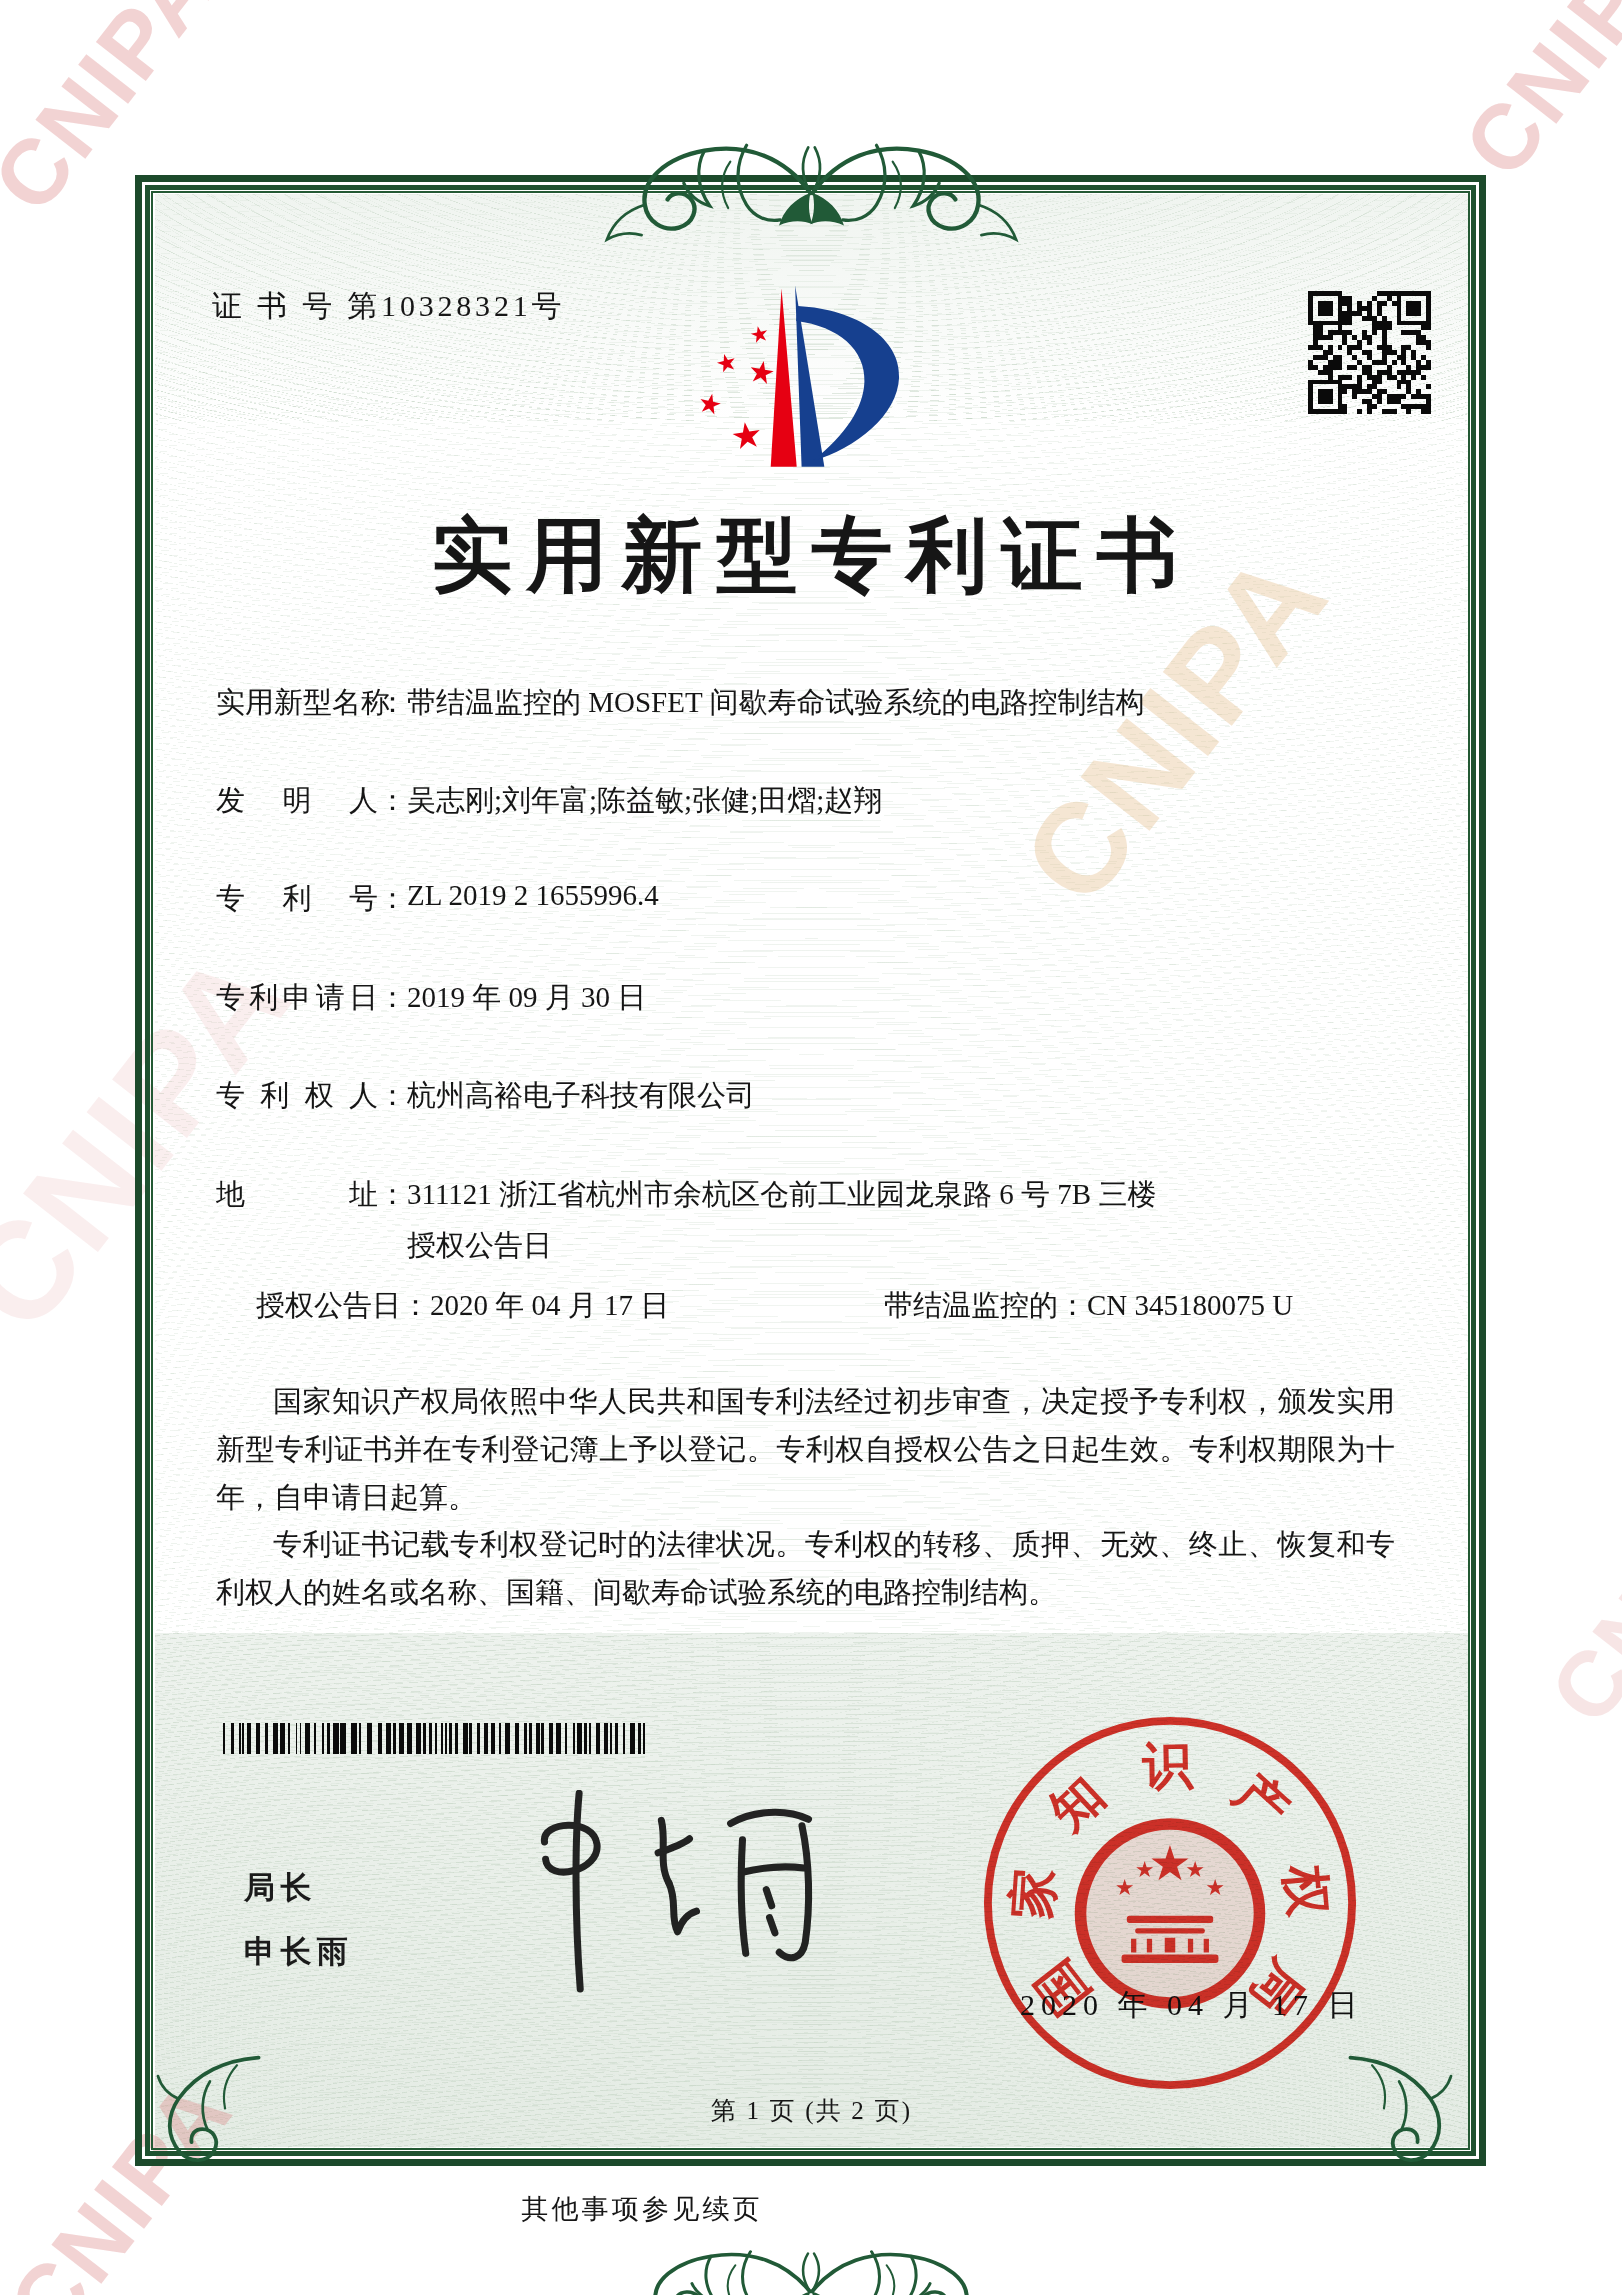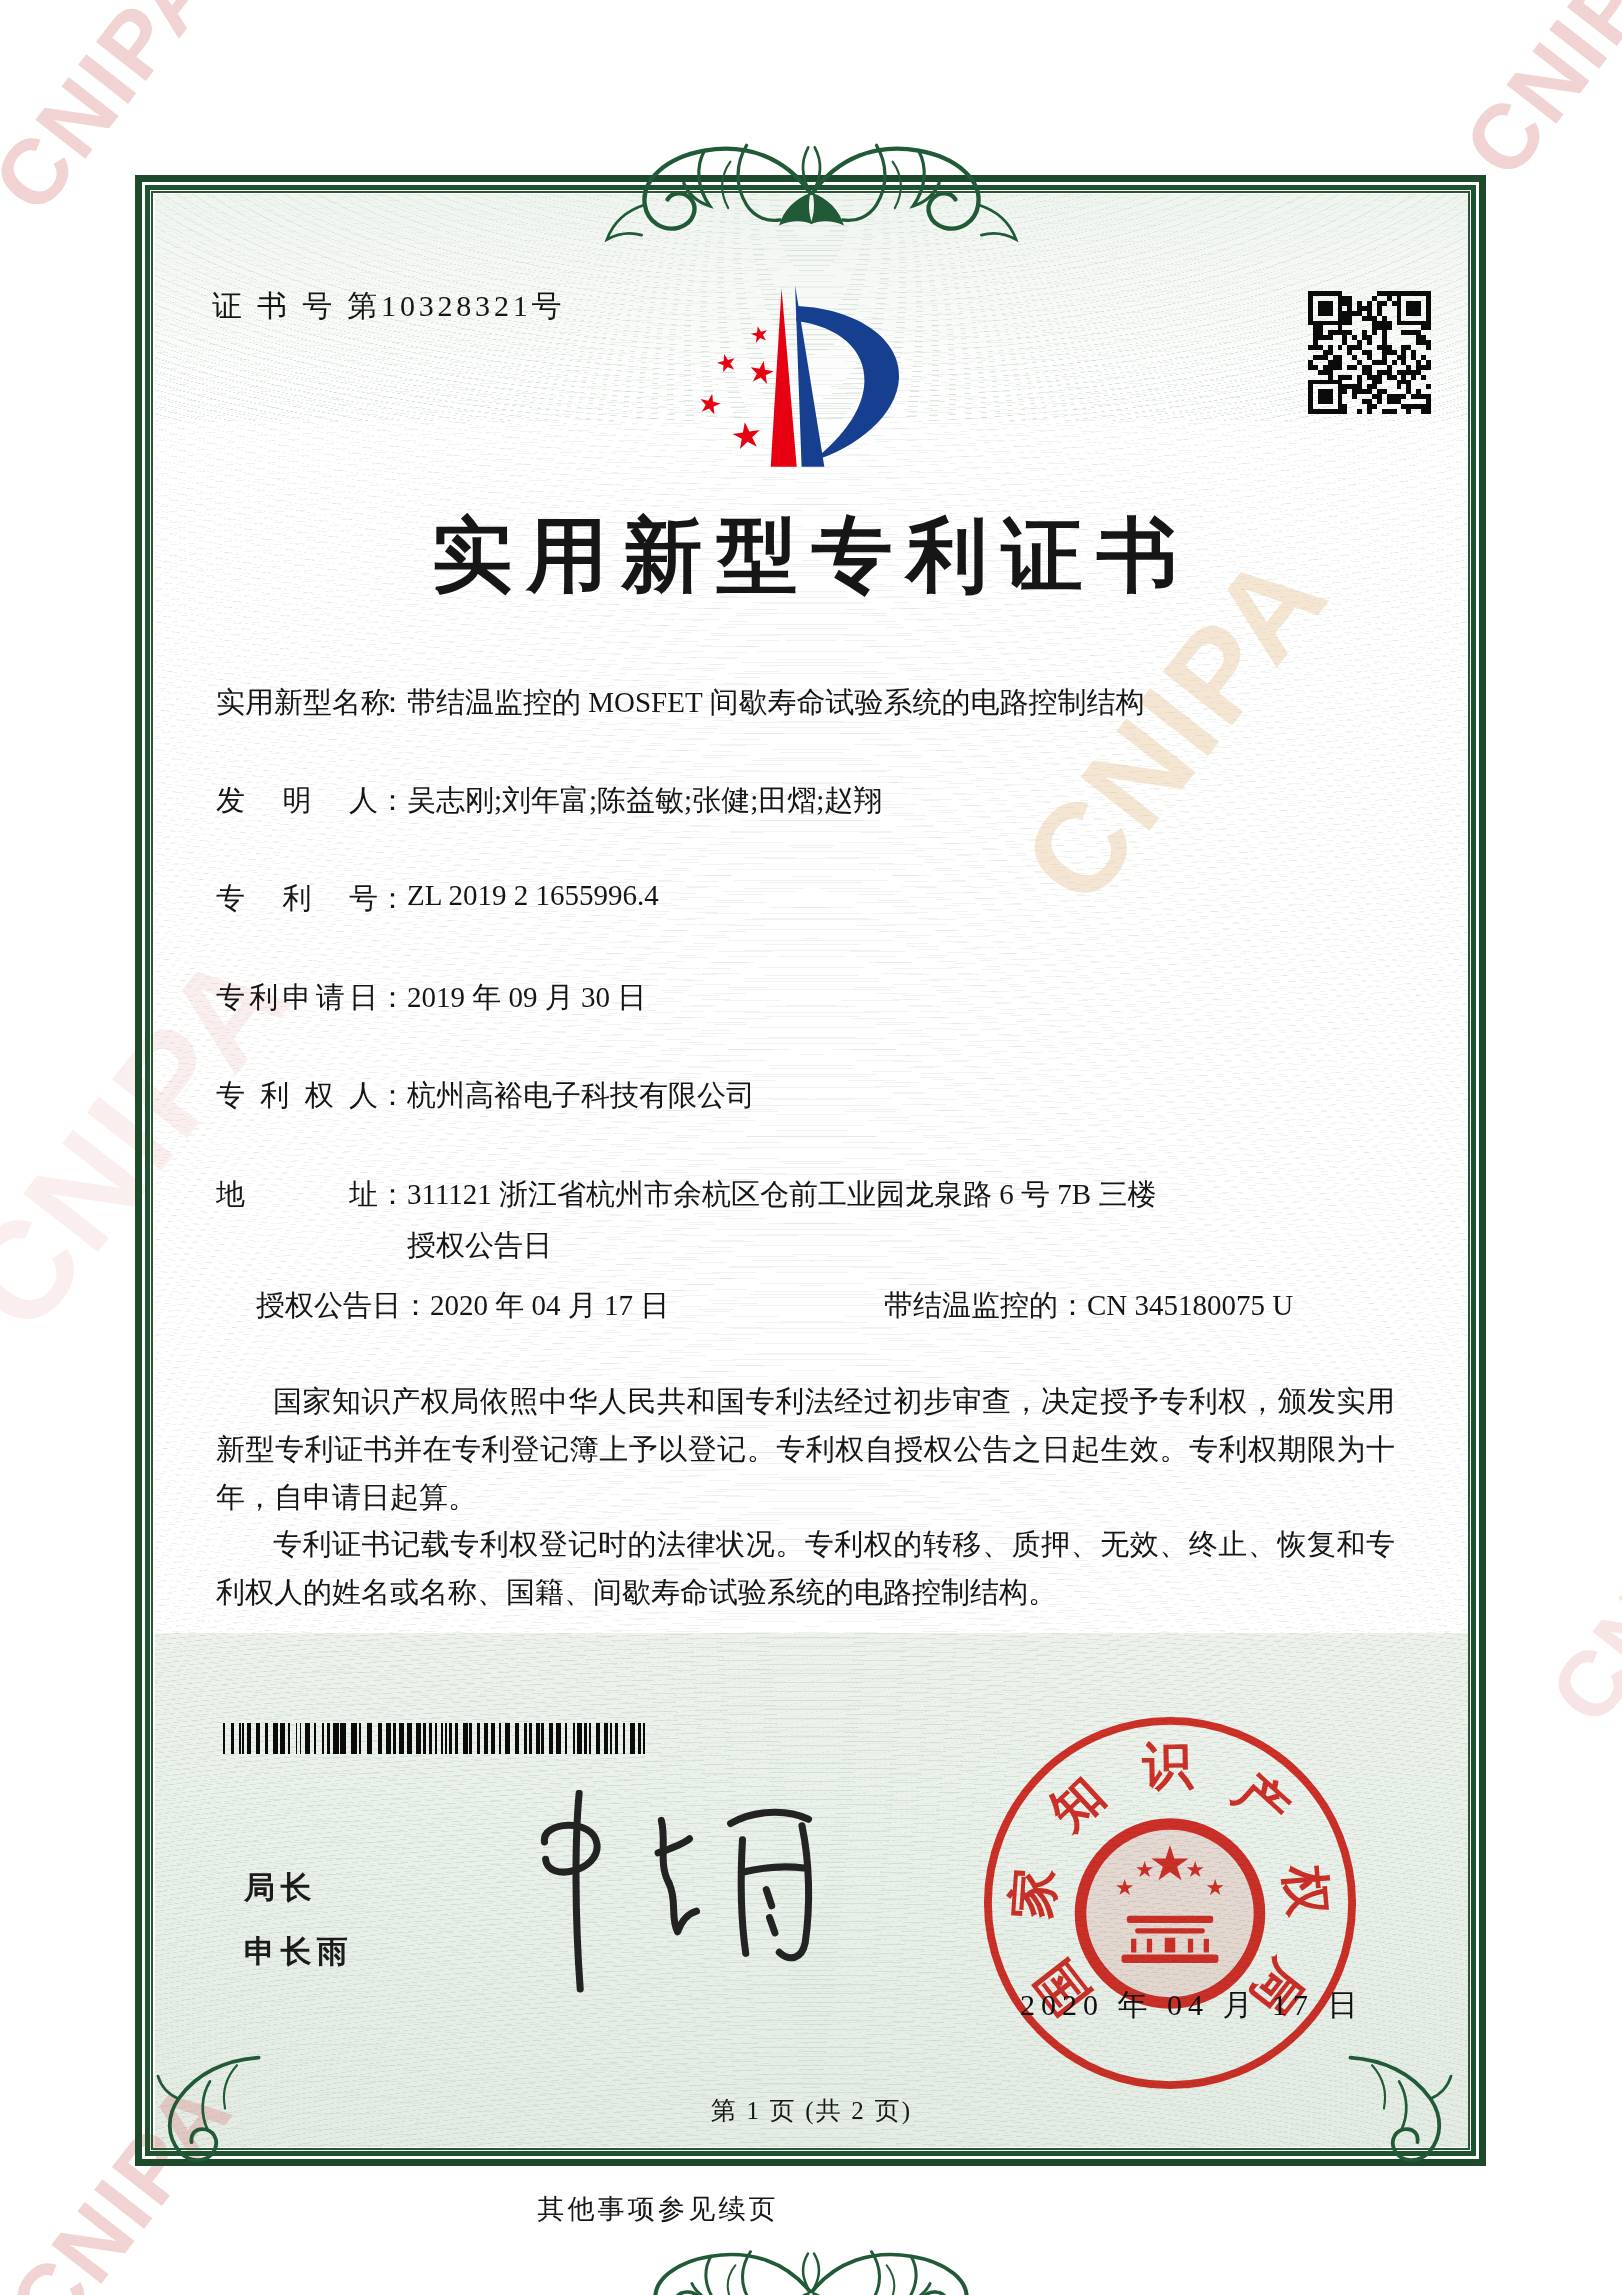--- a/index.html
+++ b/index.html
@@ -59,21 +59,21 @@
   
   .signer{left:244px;z-index:4;font-family:"Liberation Sans","DejaVu Sans",sans-serif;
           font-weight:600;font-size:31px;letter-spacing:5.4px;color:#1b1b1b;}
   .sg1{top:1867px;} .sg2{top:1931px;}
   .sig{left:498px;top:1790px;z-index:5;}
   
   .seal{left:970px;top:1703px;z-index:6;mix-blend-mode:multiply;opacity:.92;}
   .sealdate{left:1020px;top:1985px;font-size:30px;letter-spacing:6px;z-index:7;color:#101010;}
   
   .pageno{left:0;top:2094px;width:1623px;text-align:center;font-size:25px;letter-spacing:2.2px;z-index:4;}
-  .note{left:16px;top:2191px;width:1284px;text-align:center;font-size:27px;letter-spacing:3.2px;z-index:4;}
+  .note{left:0;top:2191px;width:1284px;text-align:center;font-size:27px;letter-spacing:3.2px;z-index:4;}
   
   .orn-top{left:568px;top:129px;z-index:5;}
   .orn-bottom{left:584px;top:2238px;z-index:5;}
   .orn-bl{left:145px;top:2049px;z-index:5;}
   .orn-br{left:1345px;top:2049px;z-index:5;}
   .logo{left:684px;top:281px;z-index:4;}
 </style>
 </head>
 <body>
 

